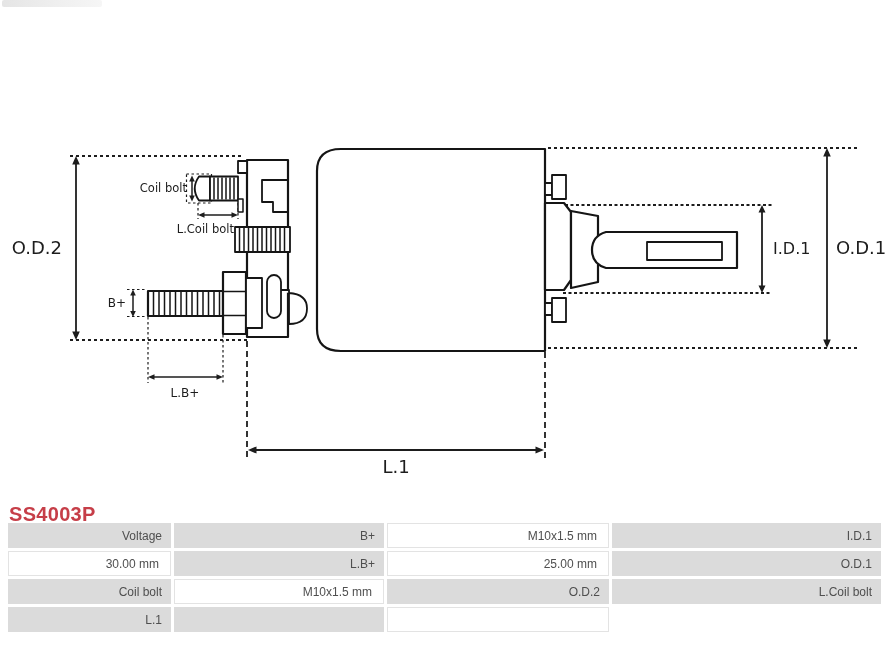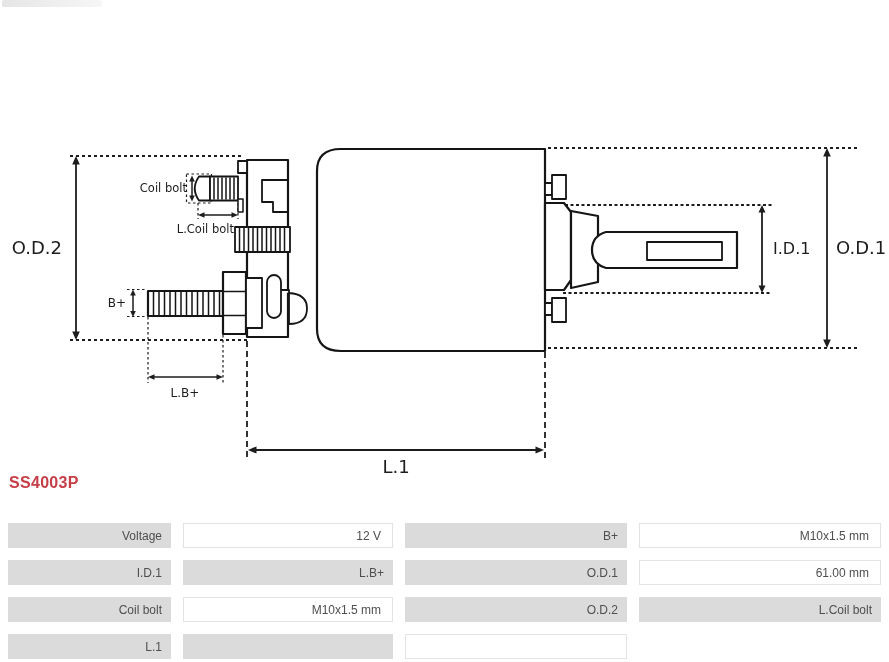--- a/index.html
+++ b/index.html
@@ -1,24 +1,24 @@
 <!DOCTYPE html>
 <html><head>
 <meta charset="utf-8">
 <style>
   html,body{margin:0;padding:0;background:#fff;}
   .page{position:relative;width:889px;height:662px;background:#fff;overflow:hidden;
         font-family:"Liberation Sans",sans-serif;}
   .logo-remnant{position:absolute;left:2px;top:0;width:100px;height:7px;
         background:linear-gradient(90deg,#e5e5e5 0%,#efefef 55%,#f6f6f6 100%);border-radius:2px;}
   .diagram{position:absolute;left:0;top:0;}
-  .part-number{position:absolute;left:9px;top:474px;font-size:16px;font-weight:700;
+  .part-number{position:absolute;left:9px;top:503px;font-size:20px;font-weight:700;
         letter-spacing:.3px;color:#c63e48;}
   .spec{position:absolute;left:8px;top:523px;width:873px;display:grid;
-        grid-template-columns:163px 210px 222px 1fr;grid-auto-rows:25px;gap:12px;}
+        grid-template-columns:163px 210px 222px 1fr;grid-auto-rows:25px;gap:3px;}
   .cell{display:flex;align-items:center;justify-content:flex-end;
         font-size:12px;color:#4f4f4f;white-space:nowrap;box-sizing:border-box;}
   .cell.lbl{background:#dbdbdb;padding-right:9px;}
   .cell.val{background:#fff;border:1px solid #e3e3e3;padding-right:11px;}
   svg text{font-family:"DejaVu Sans","Liberation Sans",sans-serif;fill:#1d1d1d;}
 </style>
 </head>
 <body>
 
 <div class="page">
@@ -141,29 +141,29 @@
     <text x="234" y="233" font-size="11.5" text-anchor="end">L.Coil bolt</text>
     <text x="126" y="307" font-size="12" text-anchor="end">B+</text>
     <text x="185" y="397" font-size="12" text-anchor="middle">L.B+</text>
   </svg>
 
   <div class="part-number">SS4003P</div>
 
   <div class="spec">
 
     <div class="cell lbl">Voltage</div>
-    <div class="cell val">12 V</div>
     <div class="cell lbl">B+</div>
     <div class="cell val">M10x1.5 mm</div>
 
     <div class="cell lbl">I.D.1</div>
+    <div class="cell val">30.00 mm</div>
     <div class="cell lbl">L.B+</div>
+    <div class="cell val">25.00 mm</div>
 
     <div class="cell lbl">O.D.1</div>
-    <div class="cell val">61.00 mm</div>
     <div class="cell lbl">Coil bolt</div>
     <div class="cell val">M10x1.5 mm</div>
 
     <div class="cell lbl">O.D.2</div>
     <div class="cell lbl">L.Coil bolt</div>
 
     <div class="cell lbl">L.1</div>
     <div class="cell lbl"></div>
     <div class="cell val"></div>
   </div>

